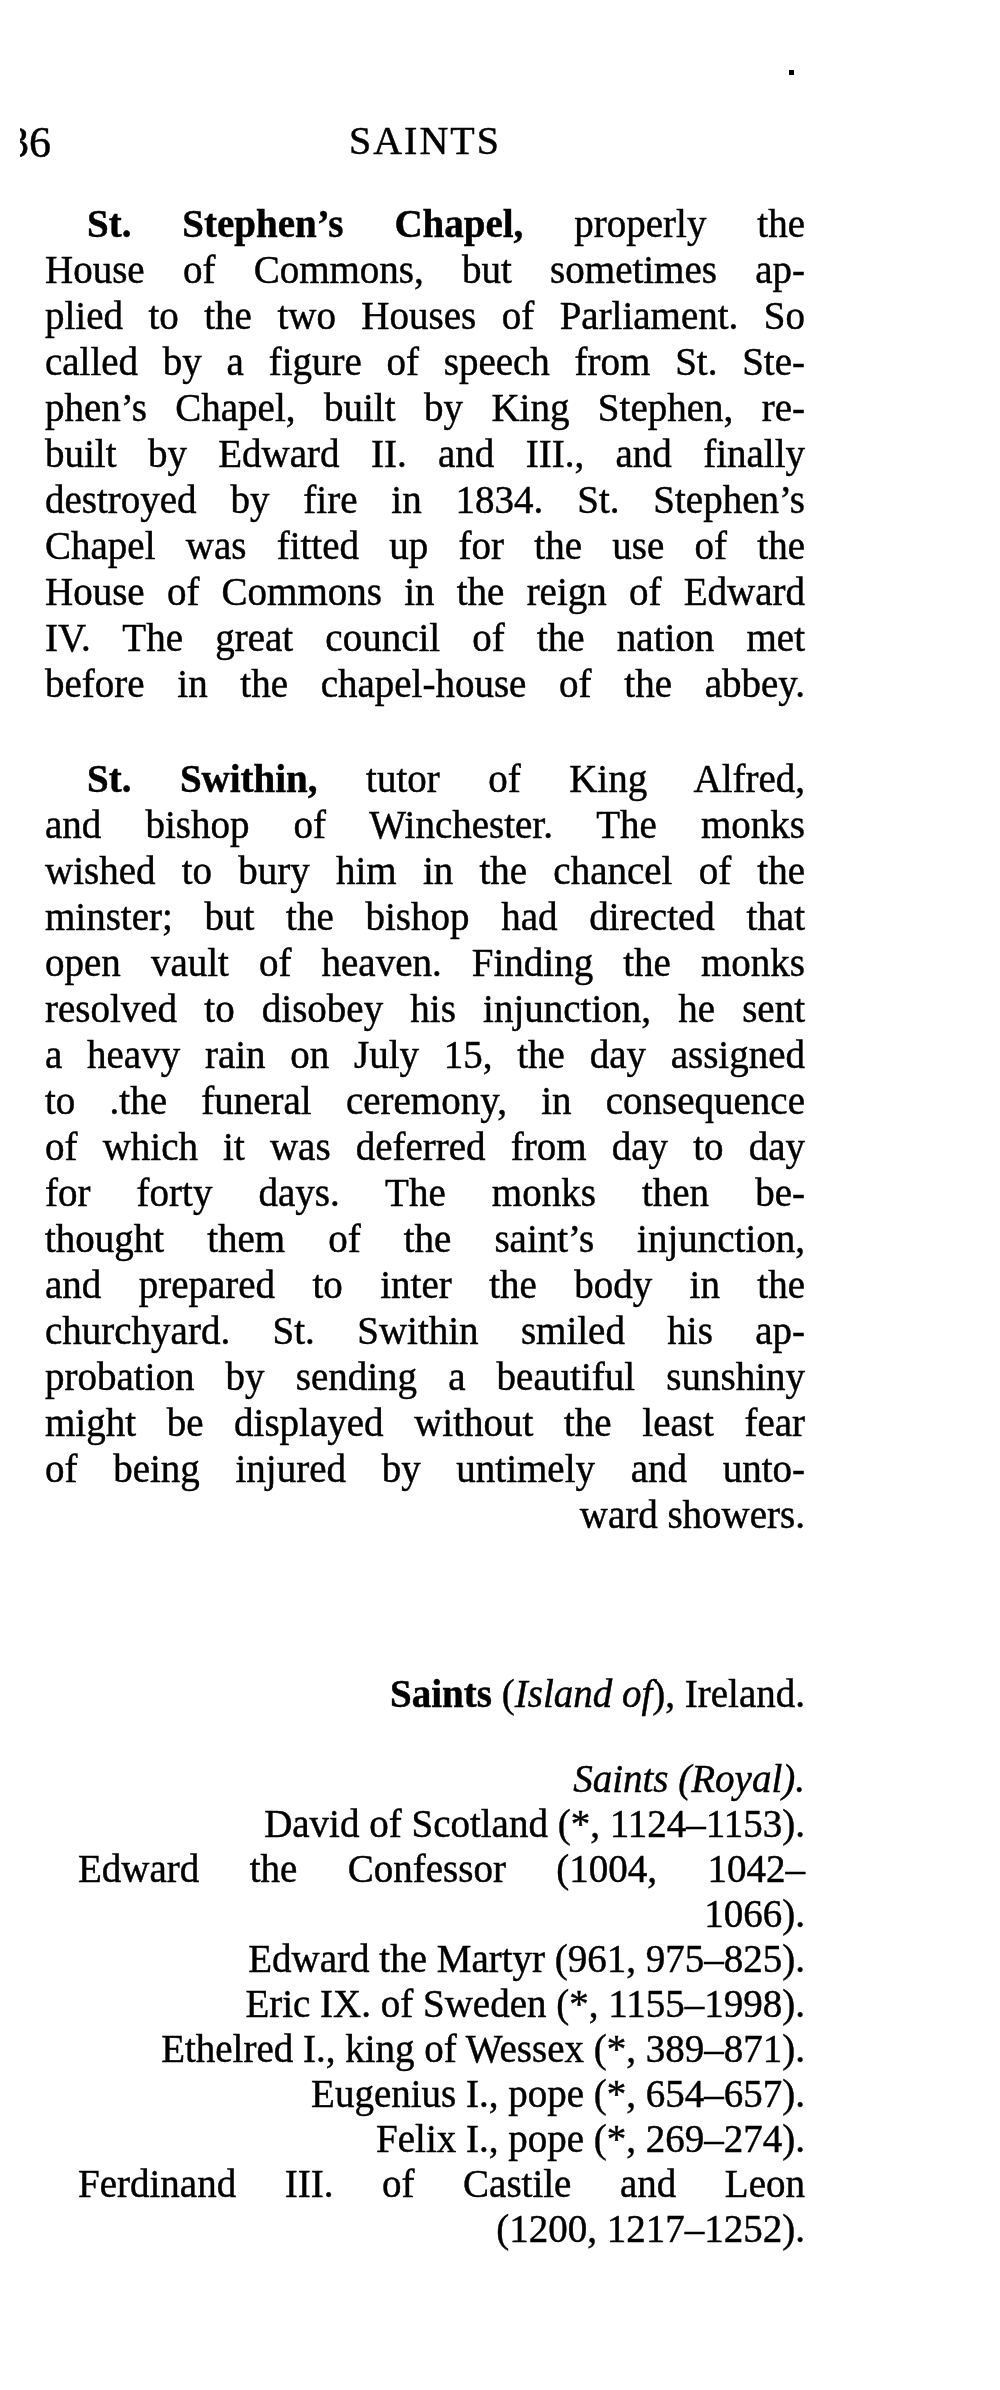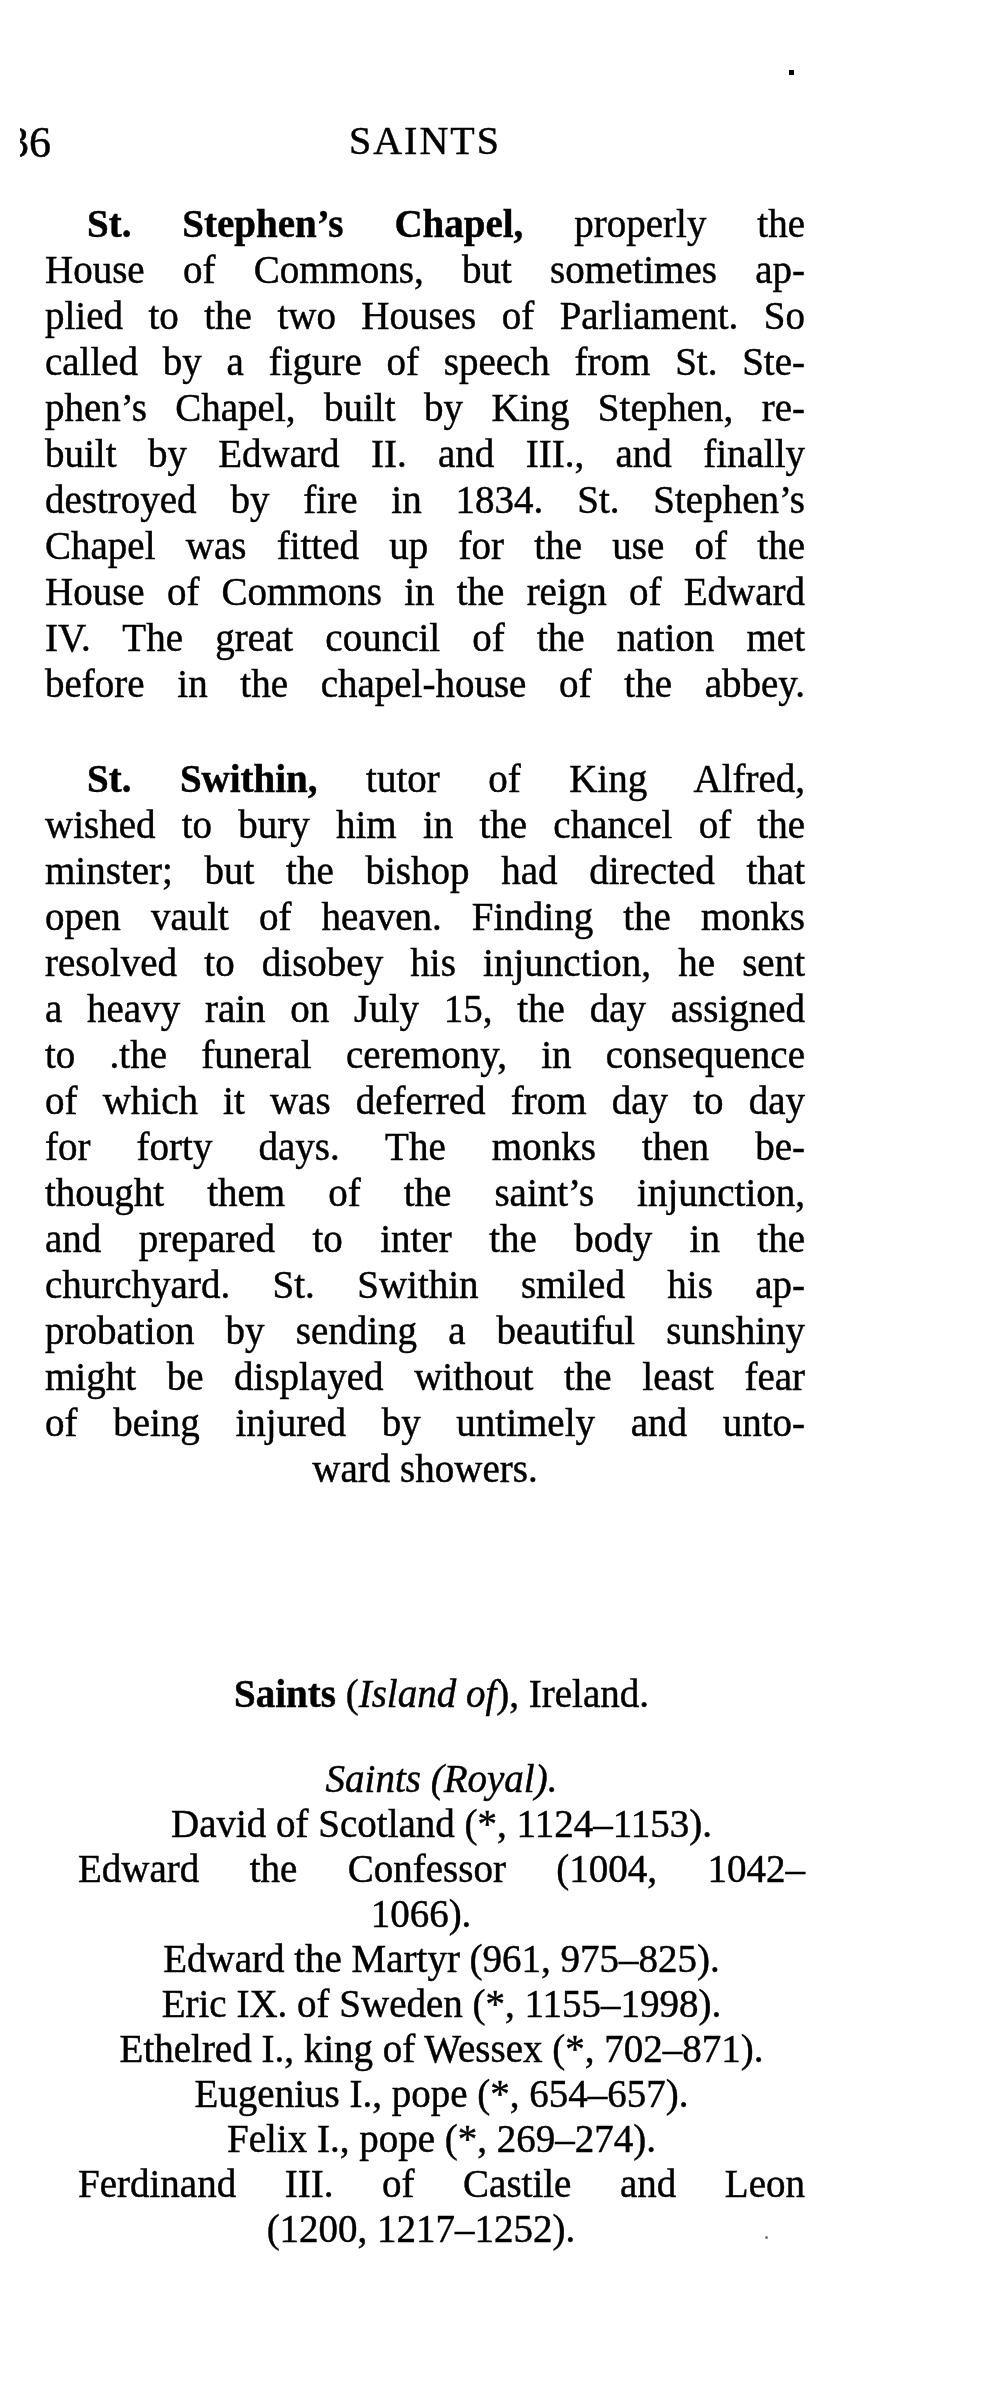--- a/index.html
+++ b/index.html
@@ -9,21 +9,21 @@
     font-family:"Liberation Serif", "DejaVu Serif", serif;
     overflow:hidden;
     -webkit-text-stroke:0.45px #000;
   }
   .block { position:absolute; left:45px; width:760px; font-size:39px; line-height:46px; }
   .block-para1  { top:201px; }
   .block-para2  { top:756px; }
   .block-island { top:1671px; }
   .block-royal  { top:1756px; }
   .block-list   { top:1801px; line-height:45px; }
-  .line.l { text-align:center; white-space:nowrap; }
+  .line.l { text-align:right; white-space:nowrap; }
   .line.j { text-align:justify; text-align-last:justify; }
   .ind  { text-indent:42px; }
   .ind2 { text-indent:33px; }
   .out  { margin-left:-8px; }
   .b { font-weight:bold; }
   .i { font-style:italic; }
   .runhead {
     position:absolute; left:45px; top:118px; width:760px;
     text-align:center; font-size:40px; line-height:46px; letter-spacing:2px;
   }
@@ -60,20 +60,21 @@
       <div class="line j"><span>phen’s Chapel, built by King Stephen, re-</span></div>
       <div class="line j"><span>built by Edward II. and III., and finally</span></div>
       <div class="line j"><span>destroyed by fire in 1834. St. Stephen’s</span></div>
       <div class="line j"><span>Chapel was fitted up for the use of the</span></div>
       <div class="line j"><span>House of Commons in the reign of Edward</span></div>
       <div class="line j"><span>IV. The great council of the nation met</span></div>
       <div class="line j"><span>before in the chapel-house of the abbey.</span></div>
     </div>
   <div class="block block-para2">
       <div class="line j ind"><span class="b">St. Swithin,</span><span> tutor of King Alfred,</span></div>
+      <div class="line j"><span>and bishop of Winchester. The monks</span></div>
       <div class="line j"><span>wished to bury him in the chancel of the</span></div>
       <div class="line j"><span>minster; but the bishop had directed that</span></div>
       <div class="line j"><span>open vault of heaven. Finding the monks</span></div>
       <div class="line j"><span>resolved to disobey his injunction, he sent</span></div>
       <div class="line j"><span>a heavy rain on July 15, the day assigned</span></div>
       <div class="line j"><span>to .the funeral ceremony, in consequence</span></div>
       <div class="line j"><span>of which it was deferred from day to day</span></div>
       <div class="line j"><span>for forty days. The monks then be-</span></div>
       <div class="line j"><span>thought them of the saint’s injunction,</span></div>
       <div class="line j"><span>and prepared to inter the body in the</span></div>
@@ -88,19 +89,19 @@
     </div>
   <div class="block block-royal">
       <div class="line l ind2"><span class="i">Saints (Royal).</span></div>
     </div>
   <div class="block block-list">
       <div class="line l ind2"><span>David of Scotland (*, 1124–1153).</span></div>
       <div class="line j ind2"><span>Edward the Confessor (1004, 1042–</span></div>
       <div class="line l out"><span>1066).</span></div>
       <div class="line l ind2"><span>Edward the Martyr (961, 975–825).</span></div>
       <div class="line l ind2"><span>Eric IX. of Sweden (*, 1155–1998).</span></div>
-      <div class="line l ind2"><span>Ethelred I., king of Wessex (*, 702–871).</span></div>
+      <div class="line l ind2"><span>Ethelred I., king of Wessex (*, 389–871).</span></div>
       <div class="line l ind2"><span>Eugenius I., pope (*, 654–657).</span></div>
       <div class="line l ind2"><span>Felix I., pope (*, 269–274).</span></div>
       <div class="line j ind2"><span>Ferdinand III. of Castile and Leon</span></div>
       <div class="line l out"><span>(1200, 1217–1252).</span></div>
     </div>
 </div>
 
 </body></html>

